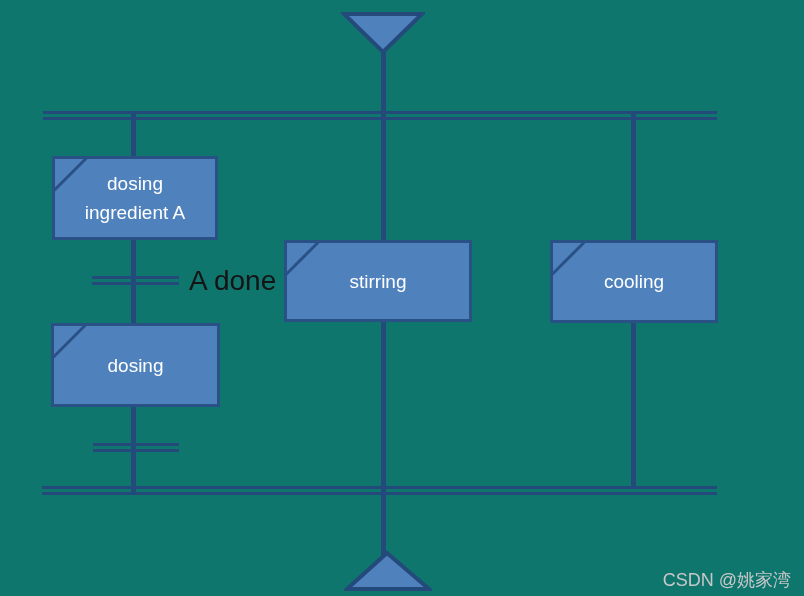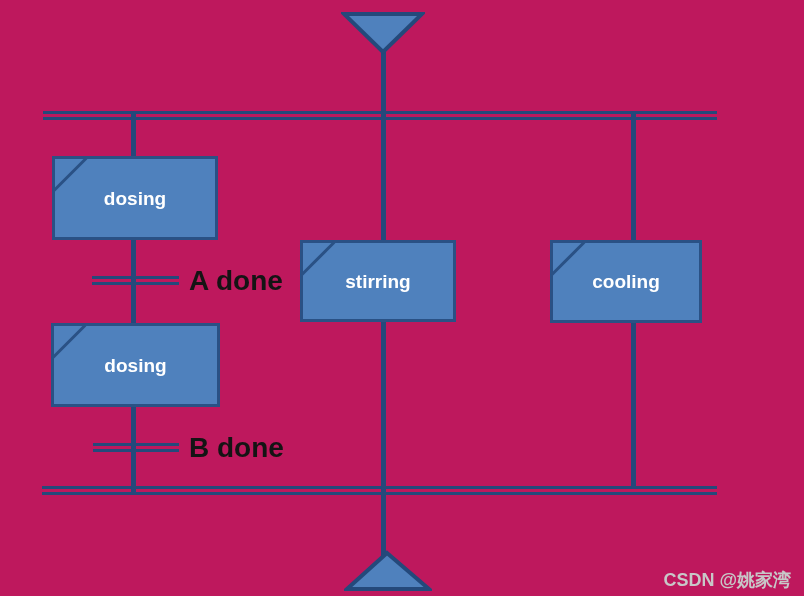--- a/index.html
+++ b/index.html
@@ -1,18 +1,18 @@
 <!DOCTYPE html>
 <html><head>
 <meta charset="utf-8">
 <style>
   html,body { margin:0; padding:0; background:#ffffff; }
   .canvas {
-    position:relative; width:804px; height:596px; background:#be185d;
-    font-family:"Liberation Sans", sans-serif; overflow:hidden;font-weight:bold;
+    position:relative; width:804px; height:596px; background:#0f766e;
+    font-family:"Liberation Sans", sans-serif; overflow:hidden;
     --fill:#4f81bd; --stroke:#24497b; --stroke-box:#2a5185;
     --step-text:#ffffff; --label-text:#141414; --wm:#c8c8c8;
   }
   .hline { position:absolute; height:3px; background:var(--stroke); }
   .vline { position:absolute; width:5px; background:var(--stroke); }
   .step {
     position:absolute; box-sizing:border-box;
     background:var(--fill); border:3px solid var(--stroke-box);
     display:flex; flex-direction:column; align-items:center; justify-content:center;
     color:var(--step-text); font-size:19px; line-height:29px; text-align:center;
@@ -44,40 +44,40 @@
   <svg class="tri" style="left:341px; top:11px;" width="84" height="44" viewBox="0 0 84 44">
     <polygon points="3,3 81,3 42,41"></polygon>
   </svg>
   <svg class="tri" style="left:344px; top:550px;" width="88" height="42" viewBox="0 0 88 42">
     <polygon points="43,3 85,39 3,39"></polygon>
   </svg>
 
   <div class="step" style="left:52px; top:156px; width:166px; height:84px;">
     <span class="corner"></span>
     <span>dosing</span>
+    <span>ingredient A</span>
   </div>
 
   <div class="trbar" style="left:92px; top:276px; width:87px;"></div>
   <div class="trbar" style="left:92px; top:282px; width:87px;"></div>
   <div class="tlabel" style="left:189px; top:265px;">A done</div>
 
   <div class="step" style="left:51px; top:323px; width:169px; height:84px;">
     <span class="corner"></span>
     <span>dosing</span>
   </div>
 
   <div class="trbar" style="left:93px; top:443px; width:86px;"></div>
   <div class="trbar" style="left:93px; top:449px; width:86px;"></div>
-  <div class="tlabel" style="left:189px; top:432px;">B done</div>
 
-  <div class="step" style="left:300px; top:240px; width:156px; height:82px;">
+  <div class="step" style="left:284px; top:240px; width:188px; height:82px;">
     <span class="corner"></span>
     <span>stirring</span>
   </div>
 
-  <div class="step" style="left:550px; top:240px; width:152px; height:83px;">
+  <div class="step" style="left:550px; top:240px; width:168px; height:83px;">
     <span class="corner"></span>
     <span>cooling</span>
   </div>
 
   <div class="watermark" style="right:13px; top:568px;">CSDN @姚家湾</div>
 
 </div>
 
 </body></html>

